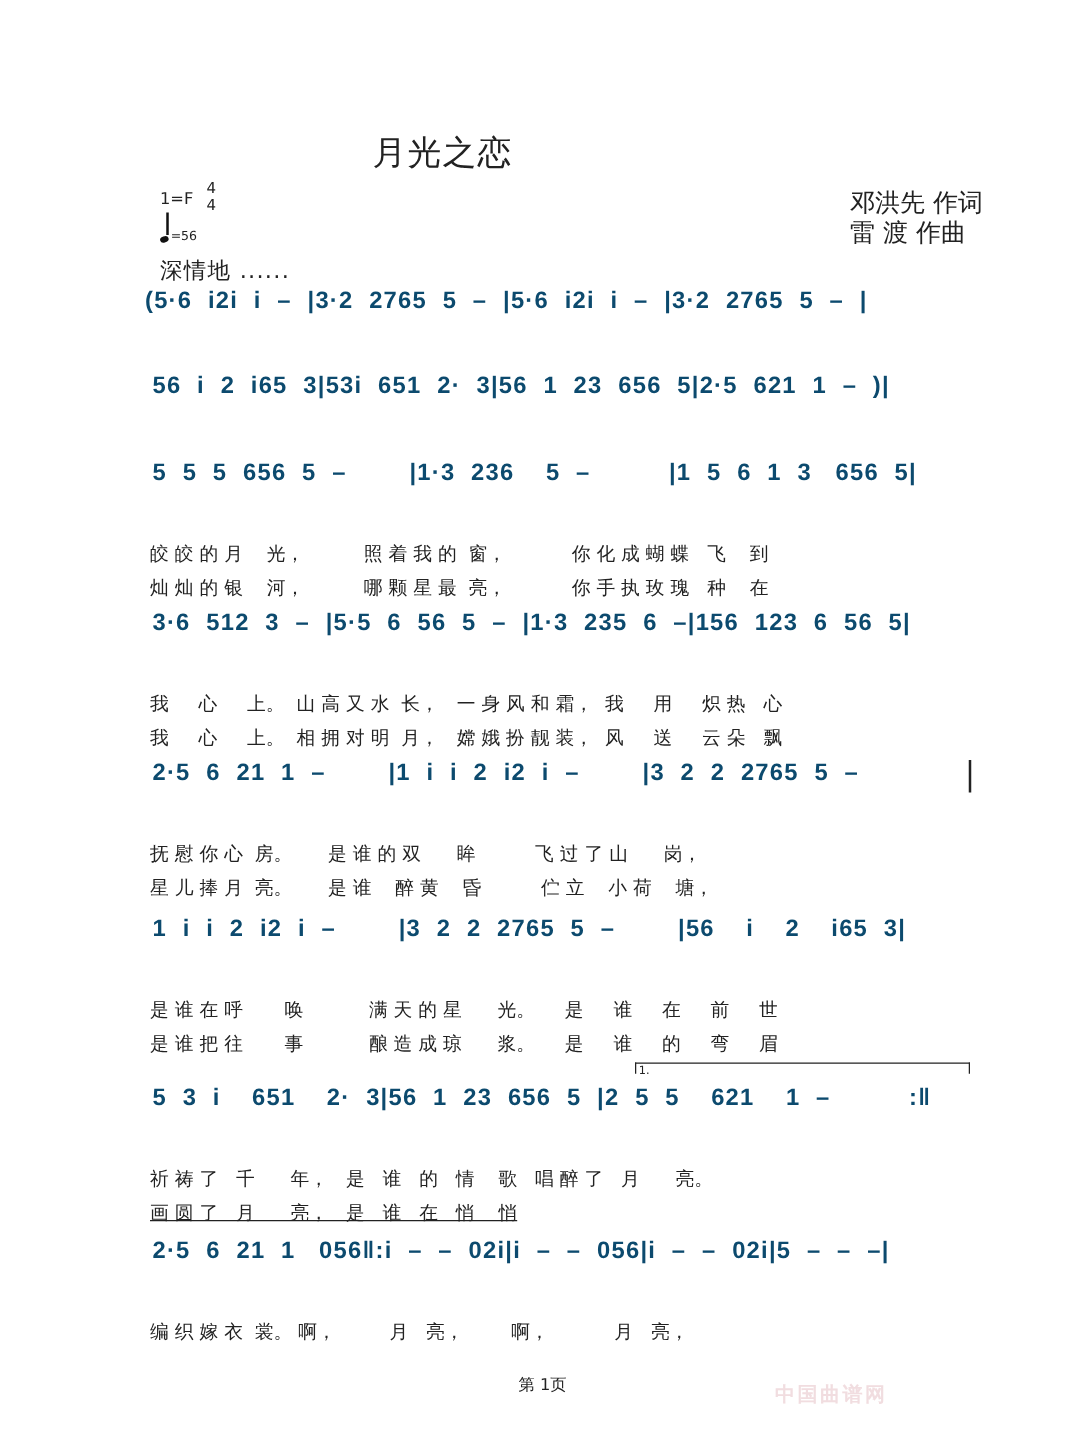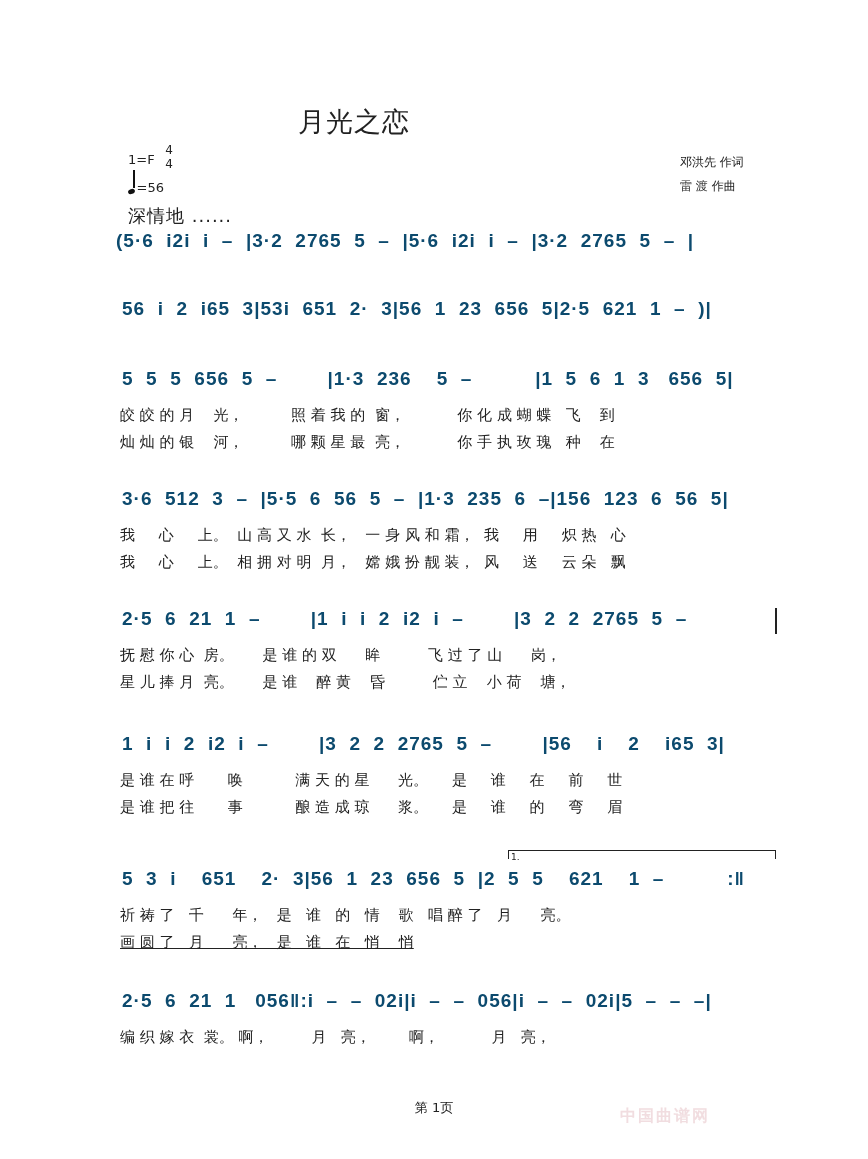--- a/index.html
+++ b/index.html
@@ -3,29 +3,29 @@
 <meta charset="utf-8">
 <style>
   html,body{margin:0;padding:0;background:#ffffff;}
   body{width:868px;height:1159px;position:relative;overflow:hidden;
        font-family:"DejaVu Sans","Liberation Sans",sans-serif;color:#111;}
   .abs{position:absolute;}
   .title{left:0;width:708px;top:104px;text-align:center;font-size:27px;
          font-family:"DejaVu Sans",sans-serif;color:#222;letter-spacing:1px;}
   .key{left:128px;top:152px;font-size:13px;color:#222;}
   .ts{left:162px;top:143px;width:14px;text-align:center;font-size:12px;line-height:14px;color:#222;}
-  .tempo{left:128px;top:174px;font-size:13px;color:#222;}
+  .tempo{left:128px;top:174px;font-size:10px;color:#222;}
   .tempo .note{display:inline-block;width:7px;height:5px;background:#111;border-radius:50%;
         transform:rotate(-20deg);position:relative;top:2px;}
   .tempo .stem{display:inline-block;width:1.5px;height:18px;background:#111;position:relative;left:-2px;top:-4px;}
   .expr{left:128px;top:204px;font-size:18px;color:#222;letter-spacing:1px;}
-  .credits{left:680px;top:150px;font-size:12px;line-height:24px;color:#222;text-align:left;}
+  .credits{left:680px;top:150px;font-size:20px;line-height:24px;color:#222;text-align:left;}
   .system{left:0;width:868px;}
   .notes{position:absolute;font-family:"Liberation Sans",sans-serif;font-weight:bold;font-size:19px;white-space:pre;color:#0c4a6e;letter-spacing:1px;}
-  .lyr{position:absolute;font-size:15px;white-space:pre;color:#222;letter-spacing:0px;}
+  .lyr{position:absolute;font-size:15px;white-space:pre;color:#222;letter-spacing:0px;margin-top:28px;}
   .bar{position:absolute;width:1.5px;background:#222;}
   .footer{left:0;width:868px;top:1099px;text-align:center;font-size:13px;color:#222;}
   .wm{left:620px;top:1106px;font-size:16px;color:#e8c8cc;opacity:.6;font-weight:bold;letter-spacing:2px;}
   .volta{position:absolute;border-top:1.5px solid #222;border-left:1.5px solid #222;border-right:1.5px solid #222;height:8px;}
   .voltanum{position:absolute;font-size:9px;color:#222;}
 </style>
 </head>
 <body>
 
 <div class="abs title">月光之恋</div>

